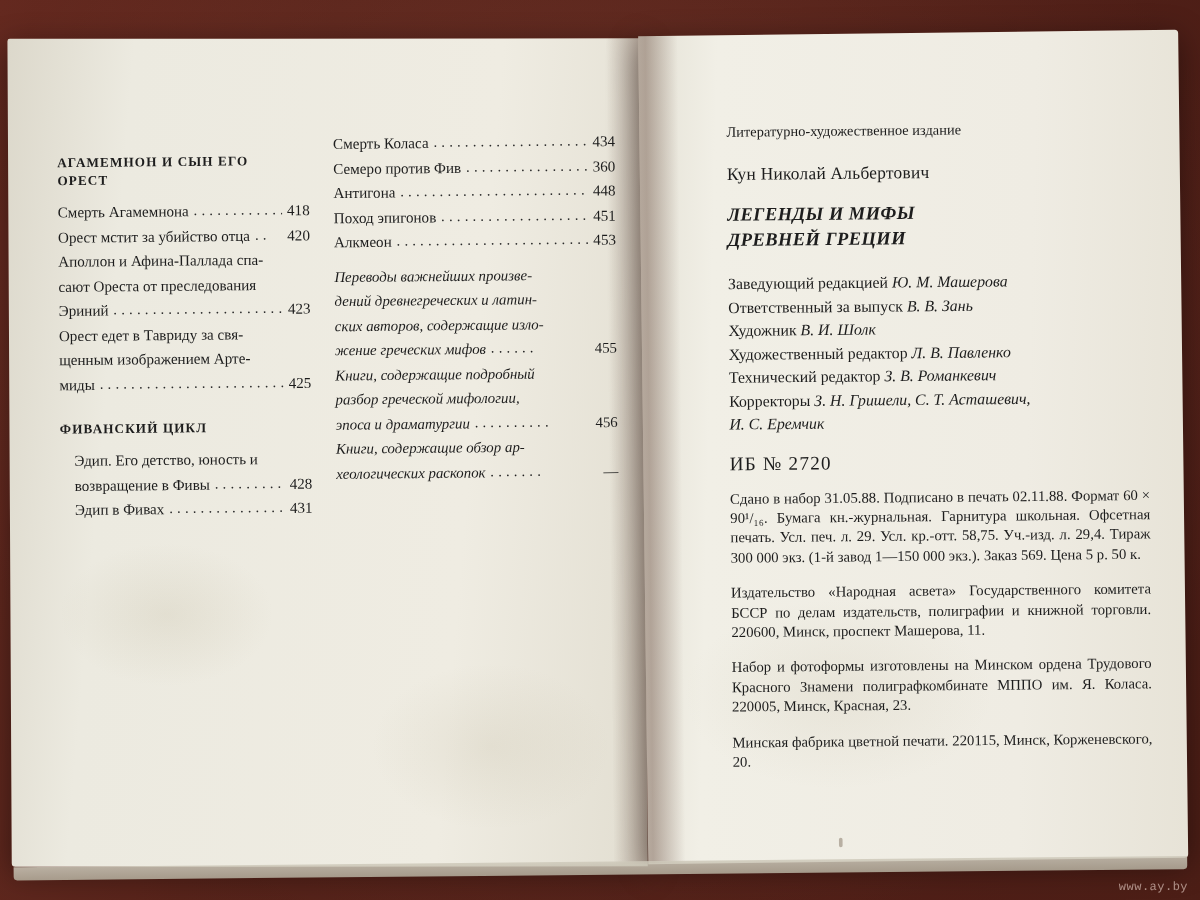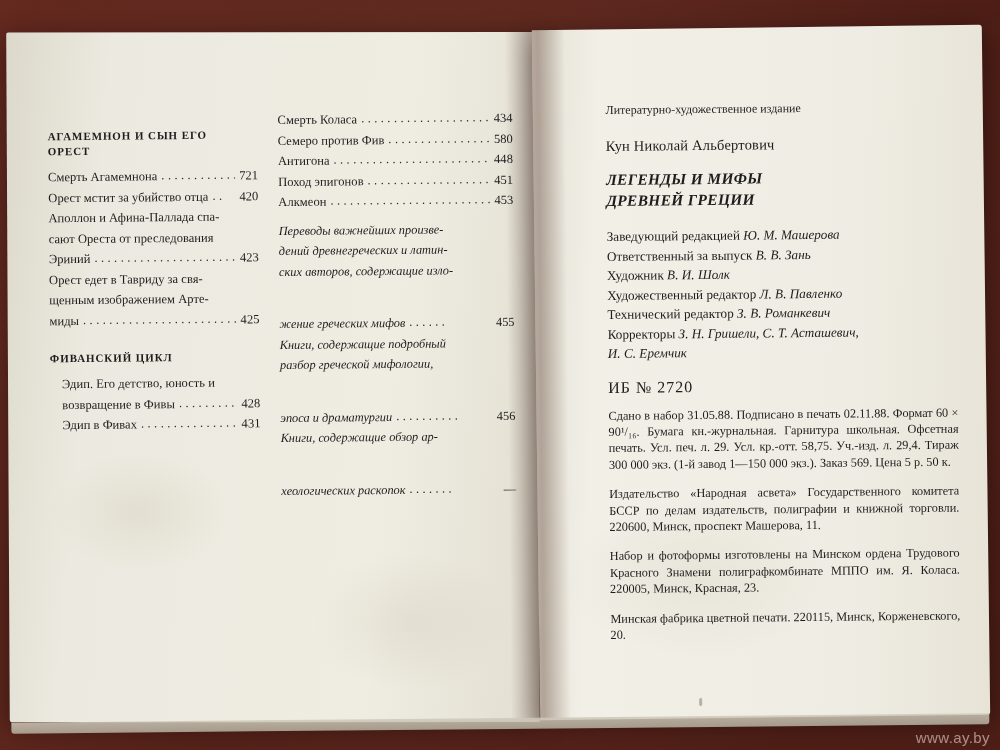--- a/index.html
+++ b/index.html
@@ -135,21 +135,21 @@
   }
   .it .pgline .t { flex: 0 0 auto; }
   .it .pgline .dots {
     flex: 1 1 auto;
     margin: 0 4px;
     letter-spacing: 3.4px;
     overflow: hidden;
     font-style: normal;
     transform: translateY(-1px);
   }
-  .it .pgline .pg { flex: 0 0 auto; font-style: normal; margin-top: 32px; }
+  .it .pgline .pg { flex: 0 0 auto; font-style: normal; }
 
   
   .imprint-kicker {
     font-size: 12px;
     line-height: 18px;
     margin-bottom: 16px;
   }
   .author {
     font-size: 14.5px;
     line-height: 22px;
@@ -181,22 +181,22 @@
     text-align: justify;
     margin-bottom: 13px;
     hyphens: manual;
   }
 
   
   .watermark {
     position: absolute;
     right: 10px;
     bottom: 4px;
-    font-family: Liberation Sans, sans-serif;
-    font-size: 15px;
+    font-family: Liberation Mono, monospace;
+    font-size: 10px;
     color: rgba(255,235,225,0.55);
     letter-spacing: .4px;
   }
   .thumbmark {
     position: absolute;
     left: 688px;
     bottom: 12px;
     width: 3px;
     height: 8px;
     background: rgba(80,60,40,0.35);
@@ -230,21 +230,21 @@
   <div class="page-edge-bottom"></div>
 
   <div class="col col-a">
     <div class="hd">АГАМЕМНОН И СЫН ЕГО</div>
     <div class="hd hd-sub">ОРЕСТ</div>
     <div class="spacer8"></div>
 
     <div class="toc">
       <span class="t">Смерть Агамемнона</span>
       <span class="dots">........................</span>
-      <span class="pg">721</span>
+      <span class="pg">418</span>
     </div>
     <div class="toc">
       <span class="t">Орест мстит за убийство отца</span>
       <span class="dots">..</span>
       <span class="pg">420</span>
     </div>
     <div class="toc noleader">
       <span class="t">Аполлон и Афина-Паллада спа-</span>
       <span class="dots">.</span>
       <span class="pg"></span>
@@ -298,21 +298,21 @@
 
   <div class="col col-b">
     <div class="toc">
       <span class="t">Смерть Коласа</span>
       <span class="dots">.......................</span>
       <span class="pg">434</span>
     </div>
     <div class="toc">
       <span class="t">Семеро против Фив</span>
       <span class="dots">................</span>
-      <span class="pg">580</span>
+      <span class="pg">360</span>
     </div>
     <div class="toc">
       <span class="t">Антигона</span>
       <span class="dots">..............................</span>
       <span class="pg">448</span>
     </div>
     <div class="toc">
       <span class="t">Поход эпигонов</span>
       <span class="dots">.....................</span>
       <span class="pg">451</span>

